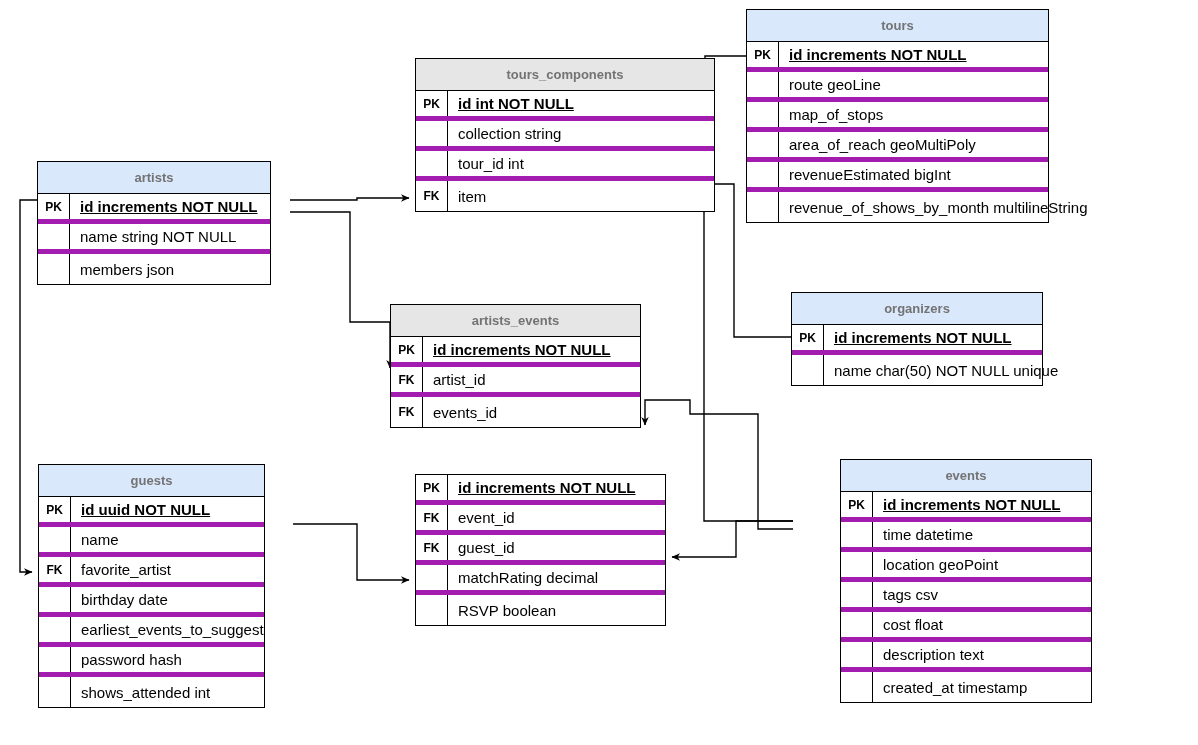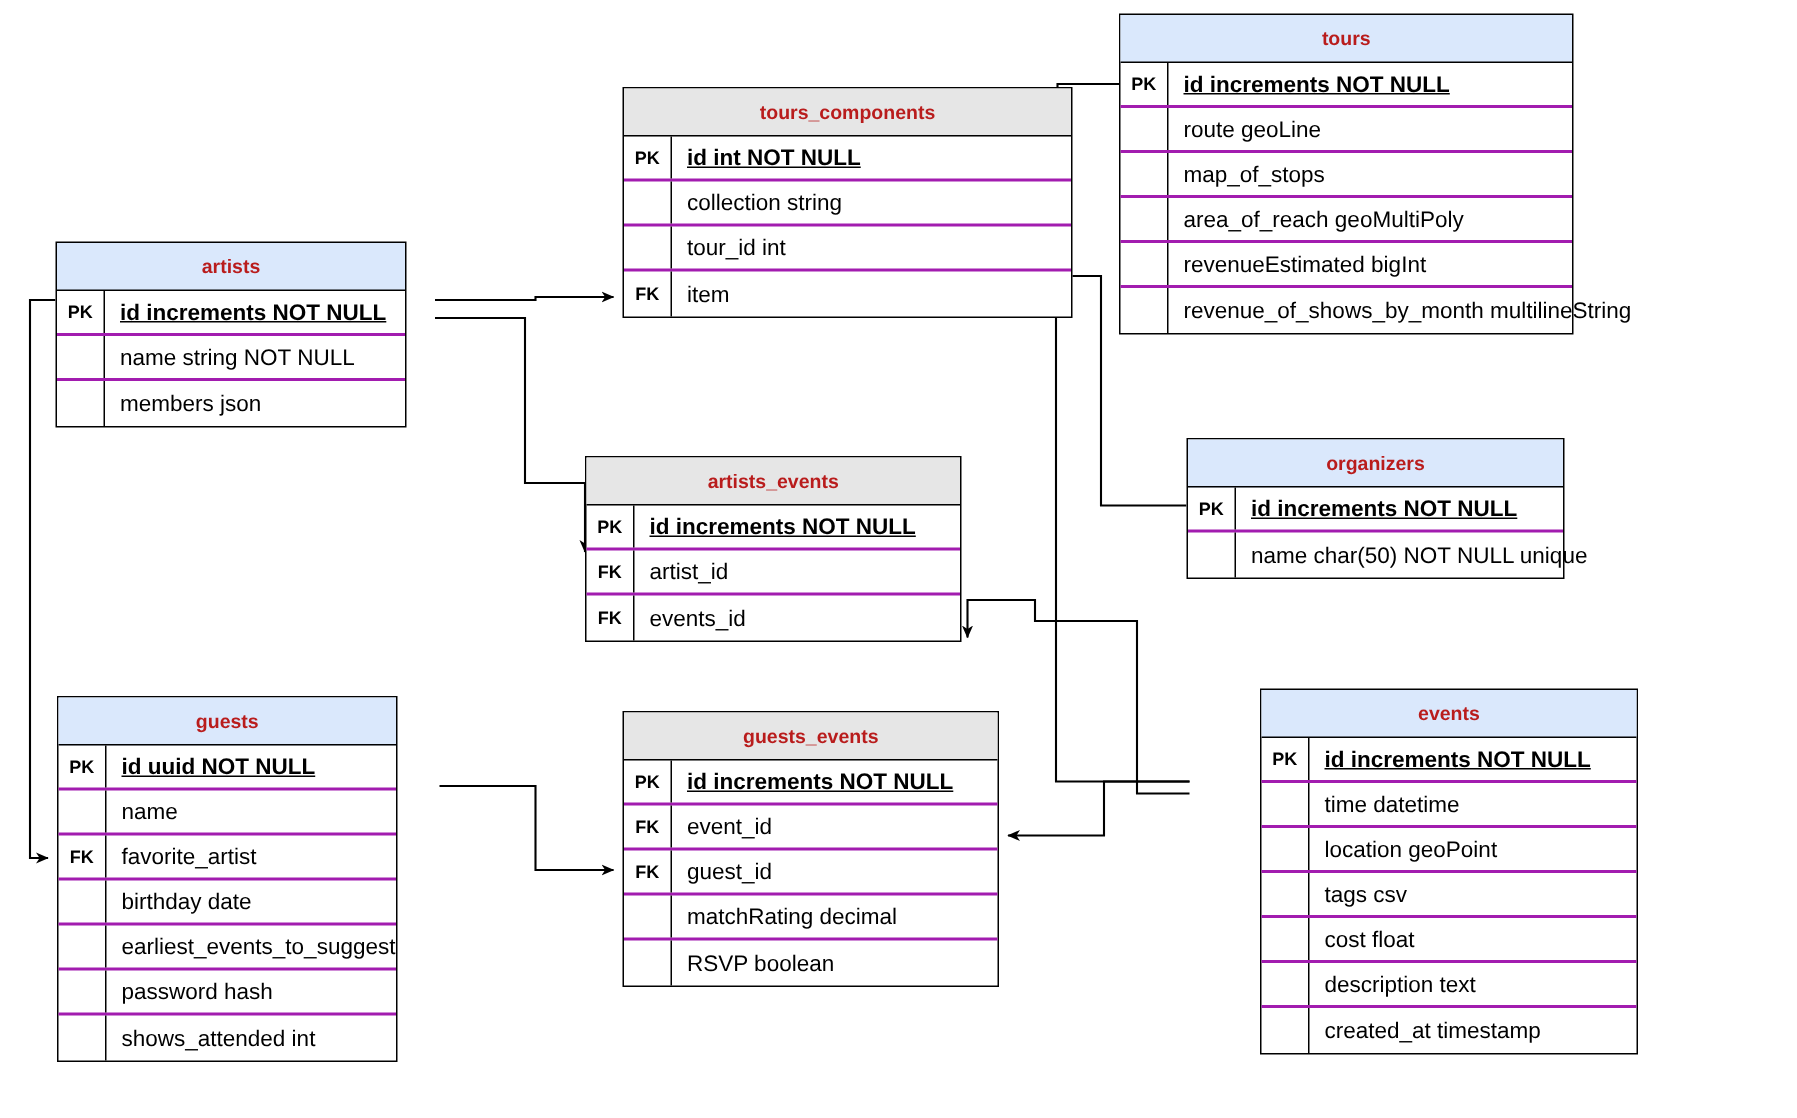--- a/index.html
+++ b/index.html
@@ -5,25 +5,25 @@
   html,body{margin:0;padding:0;background:#ffffff;}
   body{width:1198px;height:745px;position:relative;overflow:hidden;
        font-family:"Liberation Sans","DejaVu Sans",sans-serif;
        -webkit-font-smoothing:antialiased;}
   #canvas{position:absolute;left:0;top:0;width:1198px;height:745px;}
   svg#wires{position:absolute;left:0;top:0;width:1198px;height:745px;overflow:visible;}
   .wire{fill:none;stroke:#000000;stroke-width:1.4;}
 
   .entity{position:absolute;box-sizing:border-box;border:1px solid #000;background:#fff;}
   .ent-title{height:32px;line-height:32px;text-align:center;font-size:13px;font-weight:bold;
-             color:#b91c1c;border-bottom:1px solid #000;box-sizing:border-box;}
+             color:#737373;border-bottom:1px solid #000;box-sizing:border-box;}
   .hdr-blue{background:#dae8fc;}
   .hdr-grey{background:#e6e6e6;}
   .rowlist{display:block;}
-  .erow{display:flex;height:30px;box-sizing:border-box;border-bottom:2px solid #a21caf;}
+  .erow{display:flex;height:30px;box-sizing:border-box;border-bottom:5px solid #a21caf;}
   .erow:last-child{border-bottom:none;}
   .keycell{width:32px;min-width:32px;display:flex;align-items:center;justify-content:center;
            font-size:12px;font-weight:bold;border-right:1px solid #000;box-sizing:border-box;color:#000;}
   .namecell{flex:1;display:flex;align-items:center;padding-left:10px;font-size:15px;color:#000;
             box-sizing:border-box;white-space:nowrap;}
   .pkname{font-weight:bold;text-decoration:underline;}
 </style>
 </head>
 <body>
 
@@ -173,21 +173,20 @@
             <div class="keycell"></div>
             <div class="namecell">password hash</div>
           </div>
           <div class="erow">
             <div class="keycell"></div>
             <div class="namecell">shows_attended int</div>
           </div>
         </div>
       </div>
       <div class="entity" style="left: 415px; top: 474px; width: 251px;">
-        <div class="ent-title hdr-grey">guests_events</div>
         <div class="rowlist">
           <div class="erow">
             <div class="keycell">PK</div>
             <div class="namecell pkname">id increments NOT NULL</div>
           </div>
           <div class="erow">
             <div class="keycell">FK</div>
             <div class="namecell">event_id</div>
           </div>
           <div class="erow">

